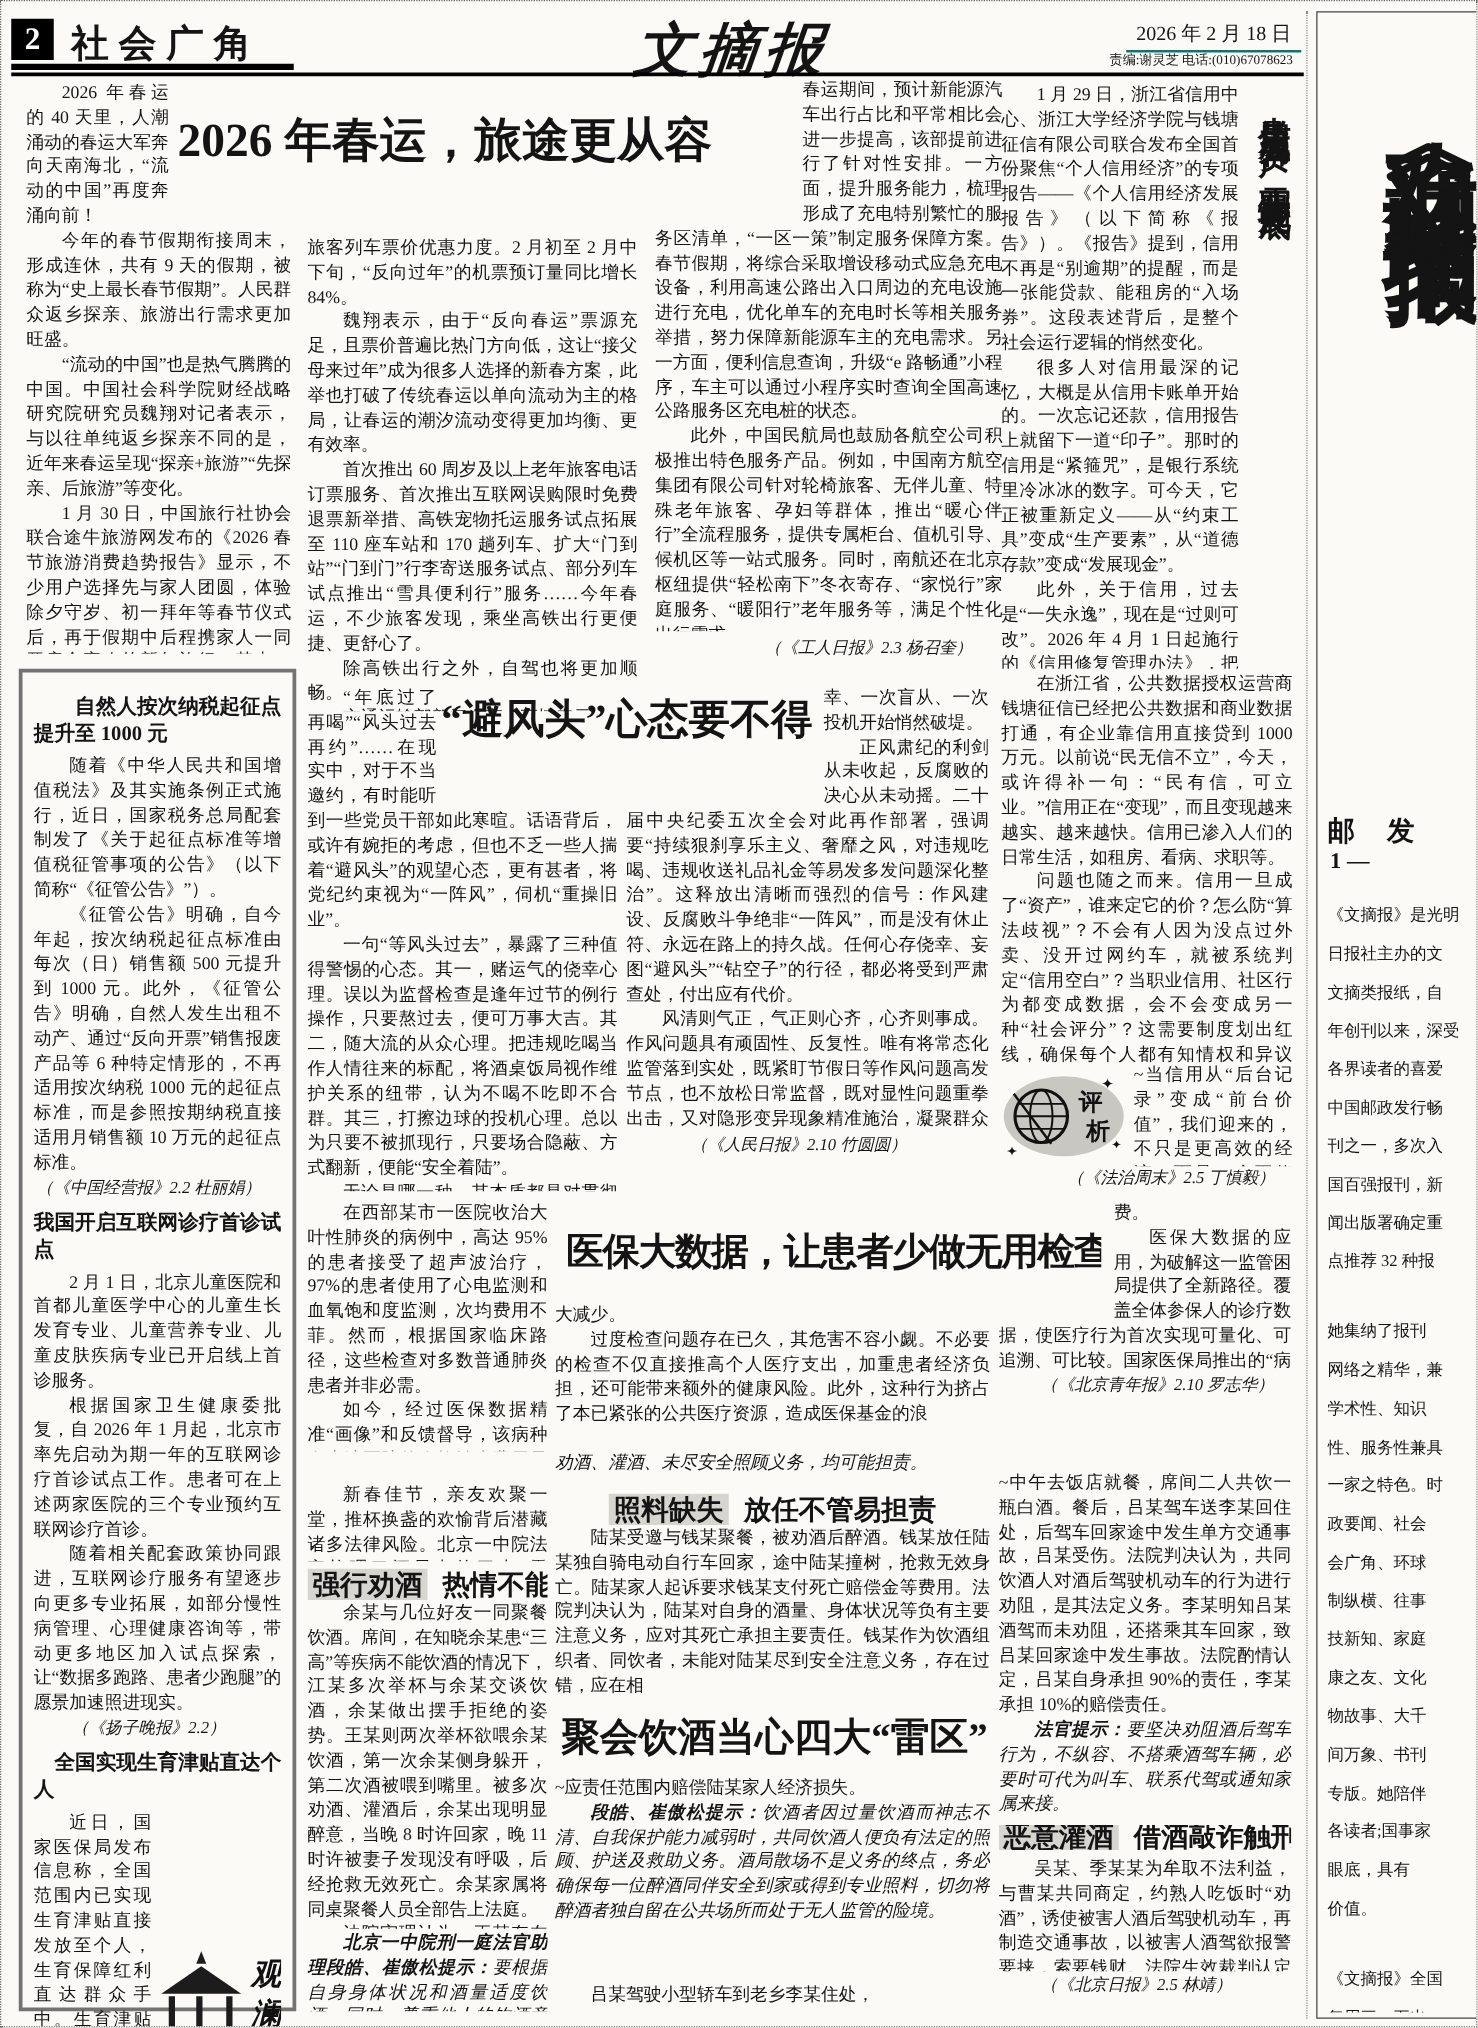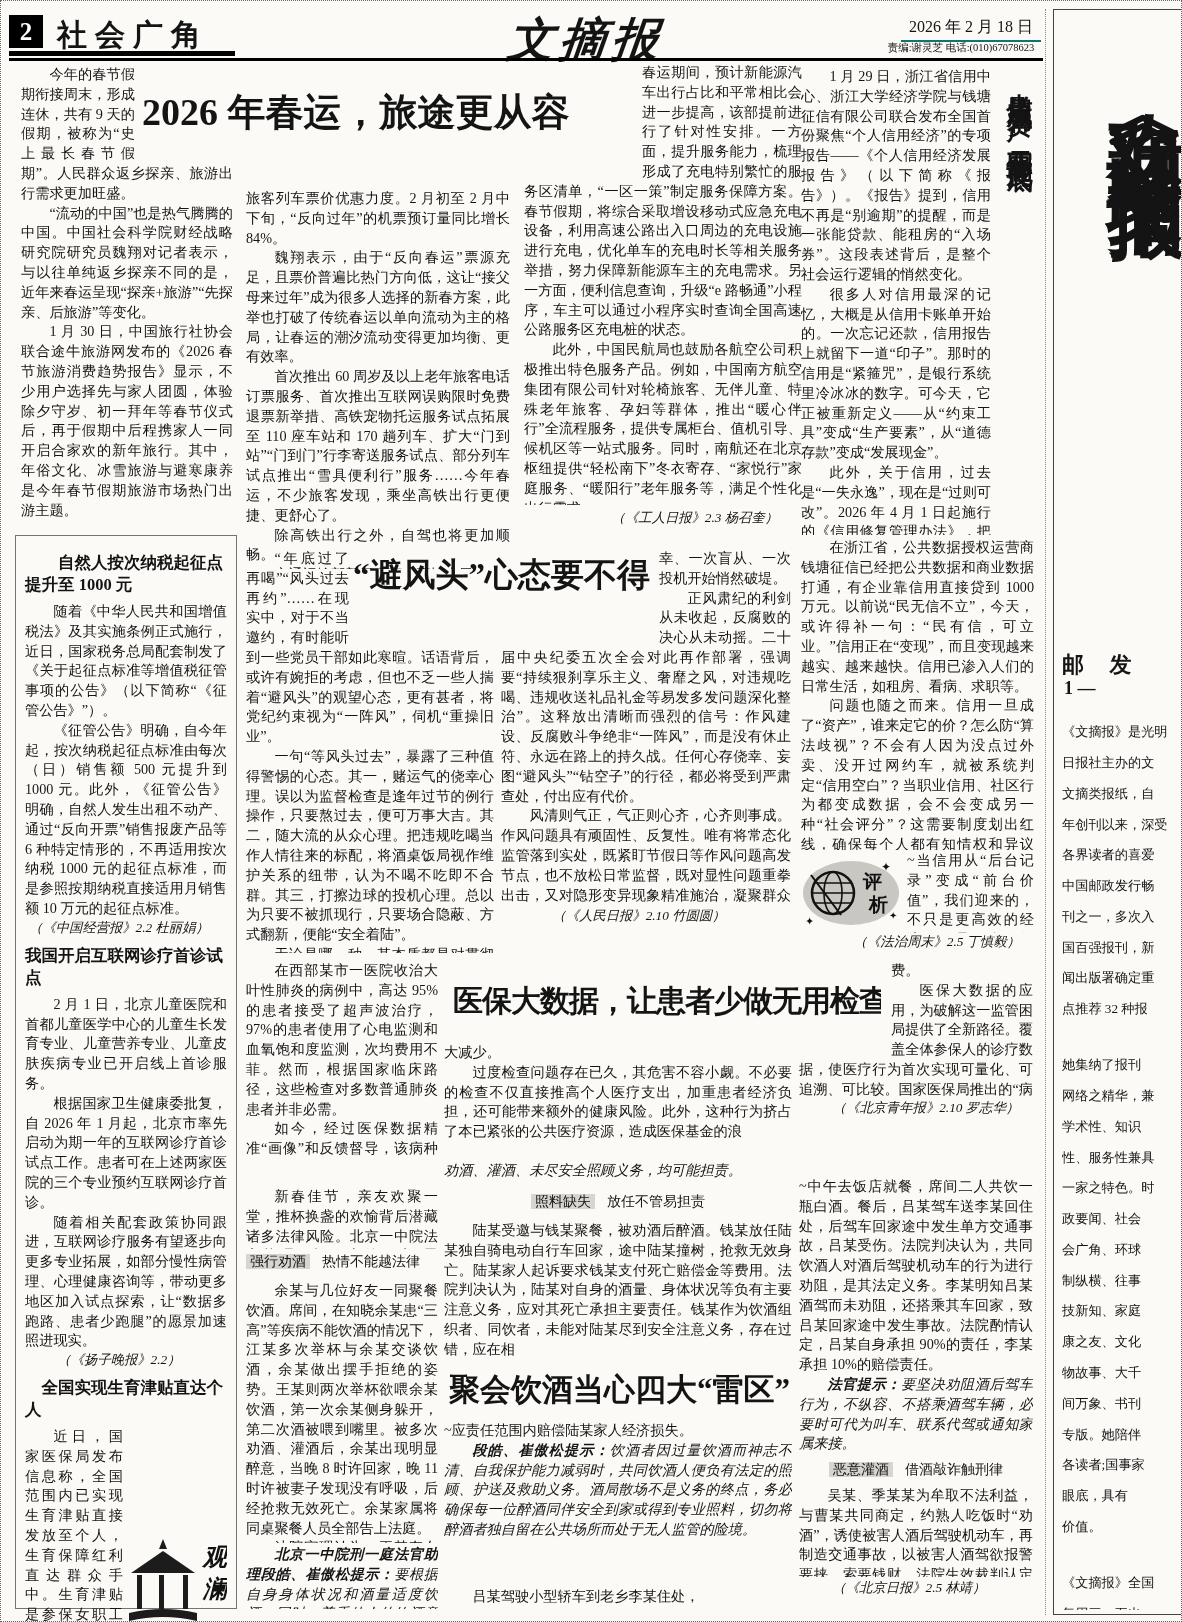--- a/index.html
+++ b/index.html
@@ -16,27 +16,27 @@
   .editor{font-size:10.5px;text-align:center;white-space:nowrap;}
   .head-rule{background:#000;}
   
   .body{font-size:14.2px;line-height:19.8px;text-align:justify;overflow:hidden;}
   .body p{margin:0;text-indent:2em;}
   .body p.cont{text-indent:0;}
   .cite{font-style:italic;font-size:13.3px;text-align:right;padding-right:14px;white-space:nowrap;overflow:hidden;}
   .sp-r{float:right;}
   .sp-l{float:left;}
   .headline{font-weight:900;white-space:nowrap;overflow:hidden;}
-  .subhead{font-weight:normal;font-size:14px;white-space:nowrap;overflow:hidden;}
+  .subhead{font-weight:bold;font-size:22px;white-space:nowrap;overflow:hidden;}
   .subhead .label{background:#d7d5cf;padding:0 4px;margin-right:12px;}
   .tip .tip-lead{font-weight:bold;font-style:italic;}
   .tip .tip-rest{font-style:italic;}
   .vert{writing-mode:vertical-rl;}
   
-  .sidebar{border:1px solid #737373;padding:8px 9px;}
+  .sidebar{border:3px solid #737373;padding:8px 9px;}
   .sb-title{font-weight:bold;font-size:16.5px;line-height:22px;margin:8px 0 6px;text-align:left;}
   .sb-title.ind{text-indent:2em;}
   
   .panel{border:1px solid #444;overflow:hidden;background:#fbfaf6;}
   .panel-big{font-size:78px;font-weight:900;letter-spacing:10px;line-height:96px;}
   .youfa{font-size:22px;font-weight:900;letter-spacing:10px;}
   .youfa2{font-size:18px;font-weight:bold;}
   .panel-lines{font-size:13.2px;line-height:17.6px;white-space:nowrap;overflow:hidden;}
   .panel-lines div{overflow:hidden;}
   .gap{height:12px;}
@@ -53,20 +53,21 @@
   <div class="abs masthead" style="left:420px;top:8px;width:330px;">文摘报</div>
   <div class="abs date" style="left:900px;top:16px;width:140px;">2026 年 2 月 18 日</div>
   <div class="abs editor" style="left:878px;top:40px;width:164px;">责编:谢灵芝 电话:(010)67078623</div>
   <div class="abs head-rule" style="left:8px;top:57px;width:1034px;height:3px;"></div>
 
   <div class="abs headline" style="left:141px;top:86px;width:492px;font-size:38px;">2026 年春运，旅途更从容</div>
 
   <div class="abs body" style="left:20px;top:64px;width:212px;height:458px;">
     <div class="sp-r" style="width:98px;height:96px;"></div>
     <div>
+        <p>2026 年春运的 40 天里，人潮涌动的春运大军奔向天南海北，“流动的中国”再度奔涌向前！</p>
         <p>今年的春节假期衔接周末，形成连休，共有 9 天的假期，被称为“史上最长春节假期”。人民群众返乡探亲、旅游出行需求更加旺盛。</p>
         <p>“流动的中国”也是热气腾腾的中国。中国社会科学院财经战略研究院研究员魏翔对记者表示，与以往单纯返乡探亲不同的是，近年来春运呈现“探亲+旅游”“先探亲、后旅游”等变化。</p>
         <p>1 月 30 日，中国旅行社协会联合途牛旅游网发布的《2026 春节旅游消费趋势报告》显示，不少用户选择先与家人团圆，体验除夕守岁、初一拜年等春节仪式后，再于假期中后程携家人一同开启合家欢的新年旅行。其中，年俗文化、冰雪旅游与避寒康养是今年春节假期旅游市场热门出游主题。</p>
       </div>
   </div>
 
   <div class="abs body" style="left:245px;top:156px;width:264px;height:380px;margin-top:32px;">
     <div>
         <p class="cont">旅客列车票价优惠力度。2 月初至 2 月中下旬，“反向过年”的机票预订量同比增长 84%。</p>
         <p>魏翔表示，由于“反向春运”票源充足，且票价普遍比热门方向低，这让“接父母来过年”成为很多人选择的新春方案，此举也打破了传统春运以单向流动为主的格局，让春运的潮汐流动变得更加均衡、更有效率。</p>

